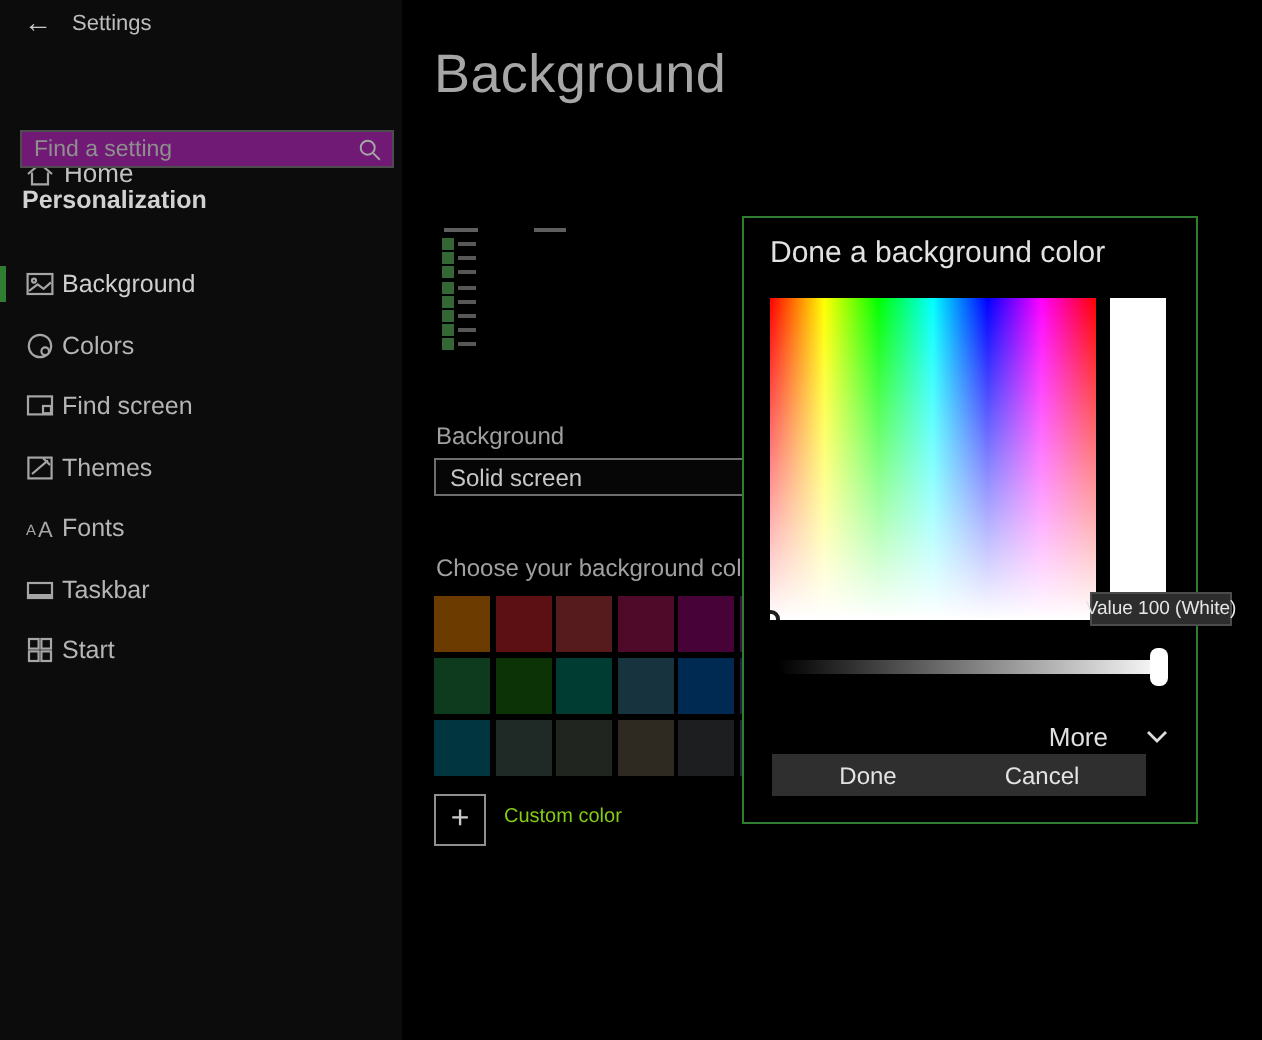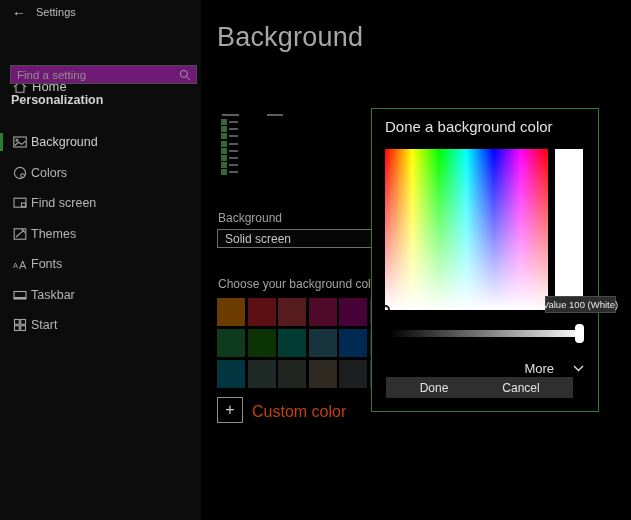--- a/index.html
+++ b/index.html
@@ -55,21 +55,21 @@
   .field-lbl { position:absolute; font-size:12px; color:#a0a0a0; }
   .lbl-bg { left:218px; top:211px; }
   .lbl-choose { left:218px; top:277px; }
   .dropdown { position:absolute; left:217px; top:229px; width:320px; height:19px; border:1px solid #6e6e6e; background:#060606; }
   .dropdown .val { position:absolute; left:7px; top:2px; font-size:12px; color:#c6c6c6; }
 
   .swatch-grid { position:absolute; left:217px; top:298px; display:grid; grid-template-columns:repeat(6,28px); grid-auto-rows:28px; column-gap:2.5px; row-gap:3px; }
   .swatch { width:28px; height:28px; }
 
   .custom-btn { position:absolute; left:217px; top:397px; width:26px; height:26px; border:1px solid #8f8f8f; color:#c9c9c9; font-size:16px; font-weight:300; display:flex; align-items:center; justify-content:center; background:transparent; }
-  .custom-lbl { position:absolute; left:252px; top:403px; font-size:16px; color:#c2410c; }
+  .custom-lbl { position:absolute; left:252px; top:403px; font-size:10px; color:#84cc16; }
 
   
   .dialog { position:absolute; left:371px; top:108px; width:228px; height:304px; background:#000; border:1px solid #2f7d31; z-index:10; }
   .dlg-title { position:absolute; left:13px; top:9px; font-size:15px; color:#e2e2e2; }
   .spectrum { position:absolute; left:13px; top:40px; width:163px; height:161px; overflow:hidden;
     background:
       linear-gradient(to bottom, rgba(255,255,255,0) 0%, #ffffff 100%),
       linear-gradient(to right, #ff0000 0%, #ffff00 16.7%, #00ff00 33.3%, #00ffff 50%, #0000ff 66.7%, #ff00ff 83.3%, #ff0000 100%);
   }
   .spectrum-ring { position:absolute; left:-4px; bottom:-4px; width:9px; height:9px; border:2px solid #1e1e1e; border-radius:50%; }

